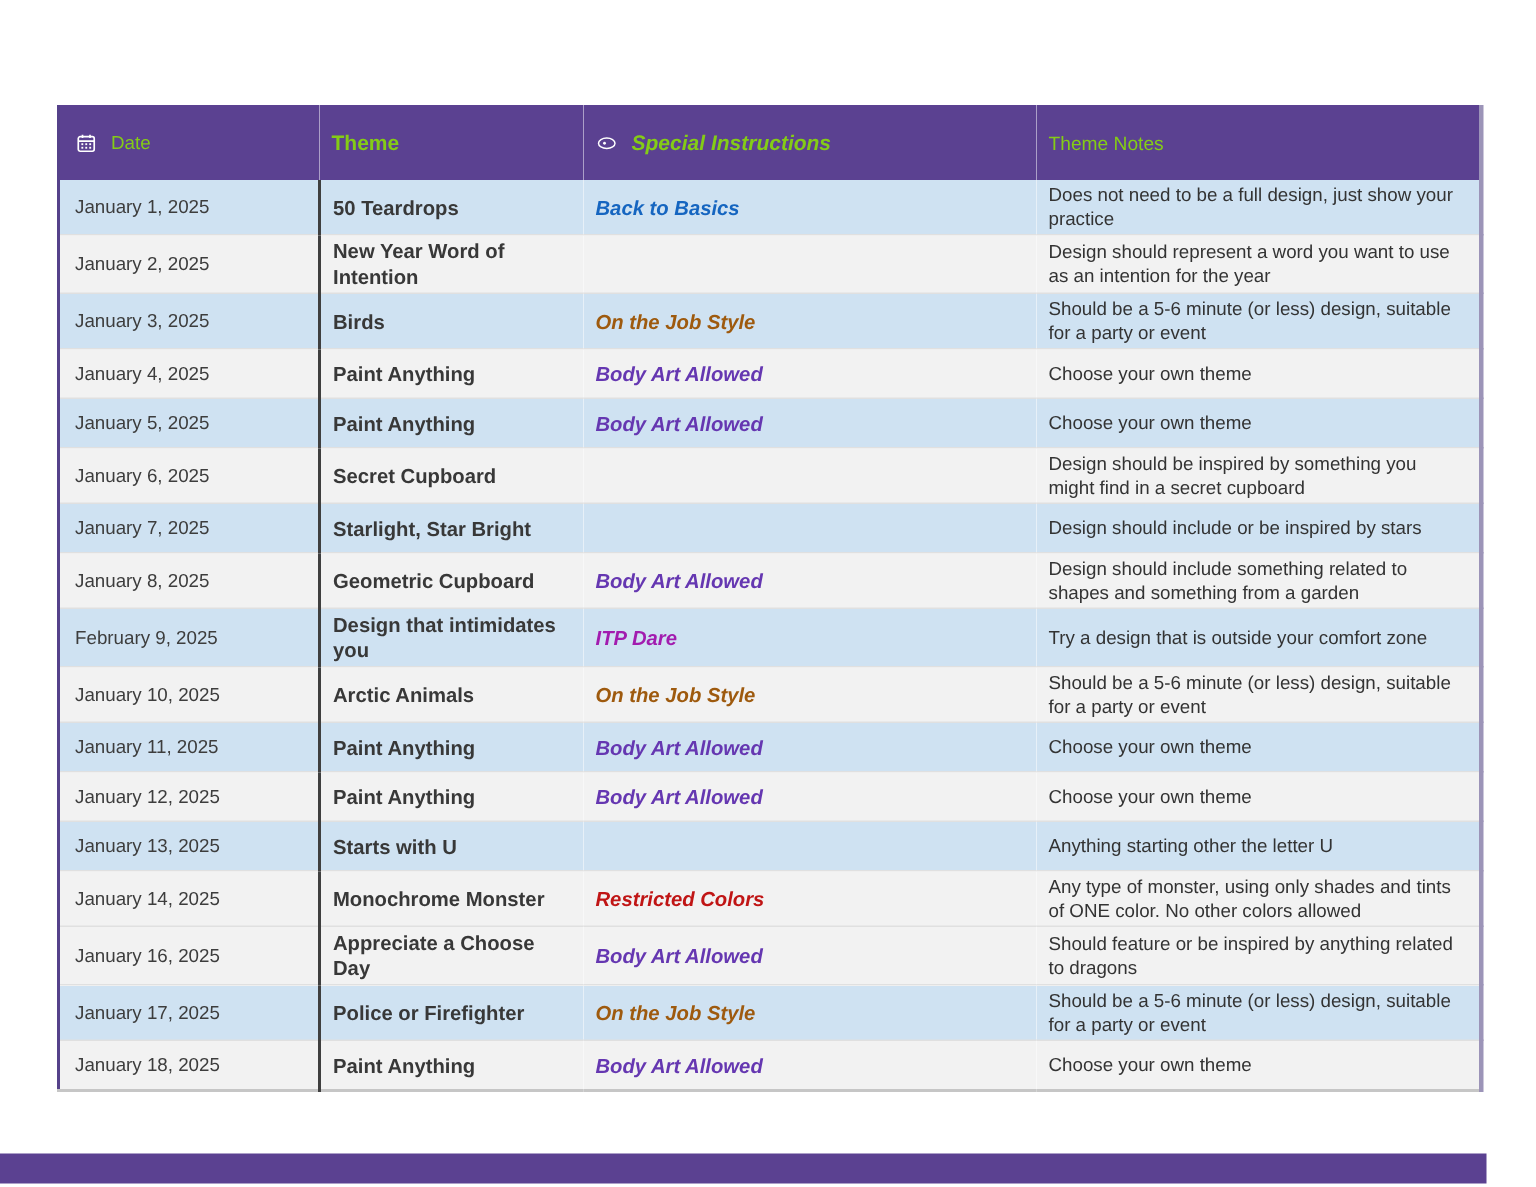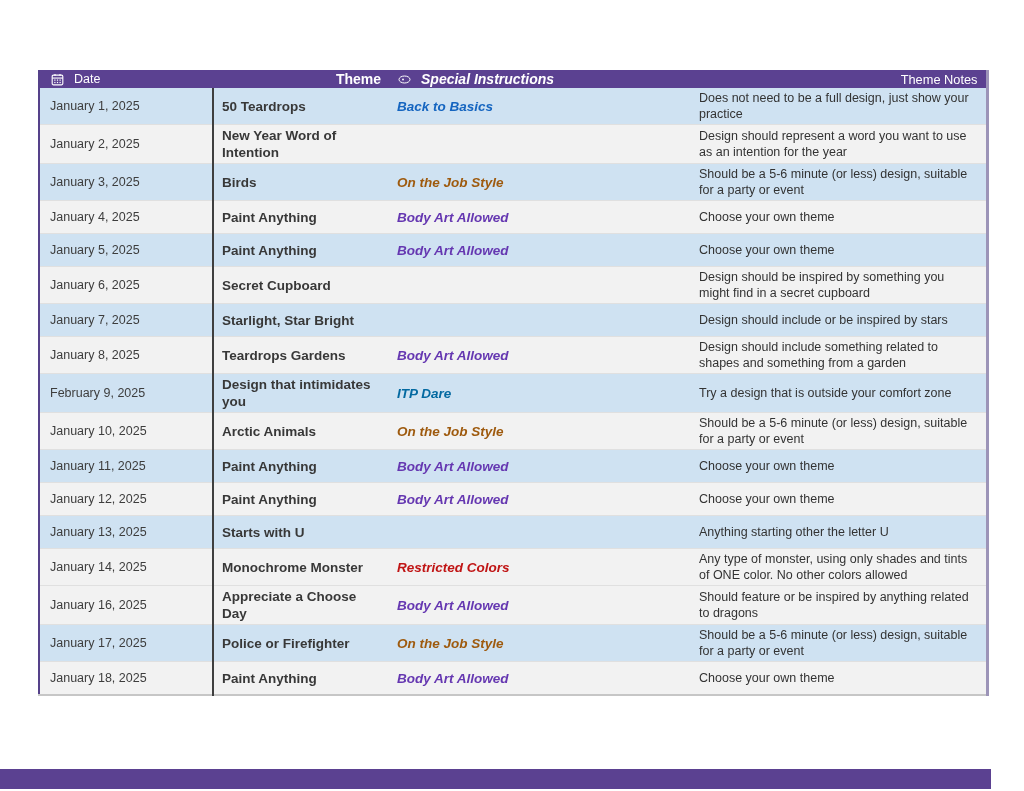--- a/index.html
+++ b/index.html
@@ -12,22 +12,22 @@
     position:absolute;left:38px;top:70px;width:948px;
     border-collapse:collapse;table-layout:fixed;
     border-left:2px solid var(--border-left);
     border-right:3px solid var(--border-right);
     border-bottom:2px solid #c6c6c6;
   }
   .theme-table th,.theme-table td{
     vertical-align:middle;overflow:hidden;
   }
   thead th{
-    background:var(--header-bg);color:#ffffff;text-align:right;
-    font-weight:400;font-size:12.5px;padding:0 8px;height:18px;
+    background:var(--header-bg);color:#84cc16;text-align:left;
+    font-weight:400;font-size:12.5px;padding:16px 8px;height:18px;
   }
   thead th.h-date{padding-left:10px;}
   thead th.h-theme{font-weight:700;font-size:14px;}
   thead th.h-special{font-weight:700;font-style:italic;font-size:14px;}
   thead th.h-notes{font-size:12.8px;}
   .hdr-inner{display:flex;align-items:center;gap:9px;}
   .hdr-icon{width:15px;height:15px;flex:0 0 auto;display:block;}
   tbody td{padding:2px 8px;height:28px;border-top:1px solid #e0e0e0;}
   tbody tr:first-child td{border-top:none;}
   tbody tr.r-blue td{background:var(--row-blue);}
@@ -130,28 +130,28 @@
     <td class="c-notes">Design should be inspired by something you might find in a secret cupboard</td>
   </tr>
       <tr class="r-blue">
     <td class="c-date">January 7, 2025</td>
     <td class="c-theme">Starlight, Star Bright</td>
     <td class="c-special"></td>
     <td class="c-notes">Design should include or be inspired by stars</td>
   </tr>
       <tr class="r-gray">
     <td class="c-date">January 8, 2025</td>
-    <td class="c-theme">Teardrops Gardens</td>
+    <td class="c-theme">Geometric Cupboard</td>
     <td class="c-special" style="color: rgb(101, 55, 177);">Body Art Allowed</td>
     <td class="c-notes">Design should include something related to shapes and something from a garden</td>
   </tr>
       <tr class="r-blue">
     <td class="c-date">February 9, 2025</td>
     <td class="c-theme">Design that intimidates you</td>
-    <td class="c-special" style="color: #0369a1;">ITP Dare</td>
+    <td class="c-special" style="color: #a21caf;">ITP Dare</td>
     <td class="c-notes">Try a design that is outside your comfort zone</td>
   </tr>
       <tr class="r-gray">
     <td class="c-date">January 10, 2025</td>
     <td class="c-theme">Arctic Animals</td>
     <td class="c-special" style="color: rgb(158, 90, 14);">On the Job Style</td>
     <td class="c-notes">Should be a 5-6 minute (or less) design, suitable for a party or event</td>
   </tr>
       <tr class="r-blue">
     <td class="c-date">January 11, 2025</td>

